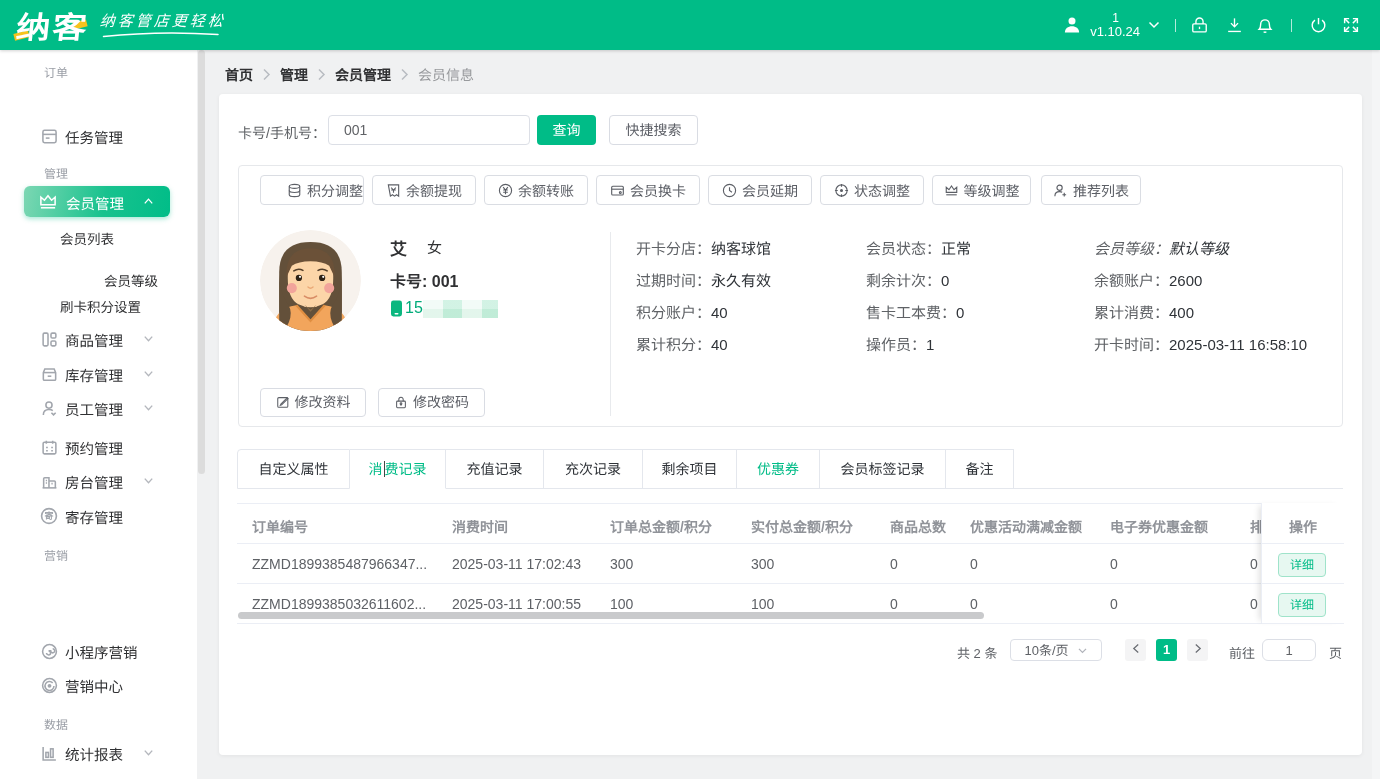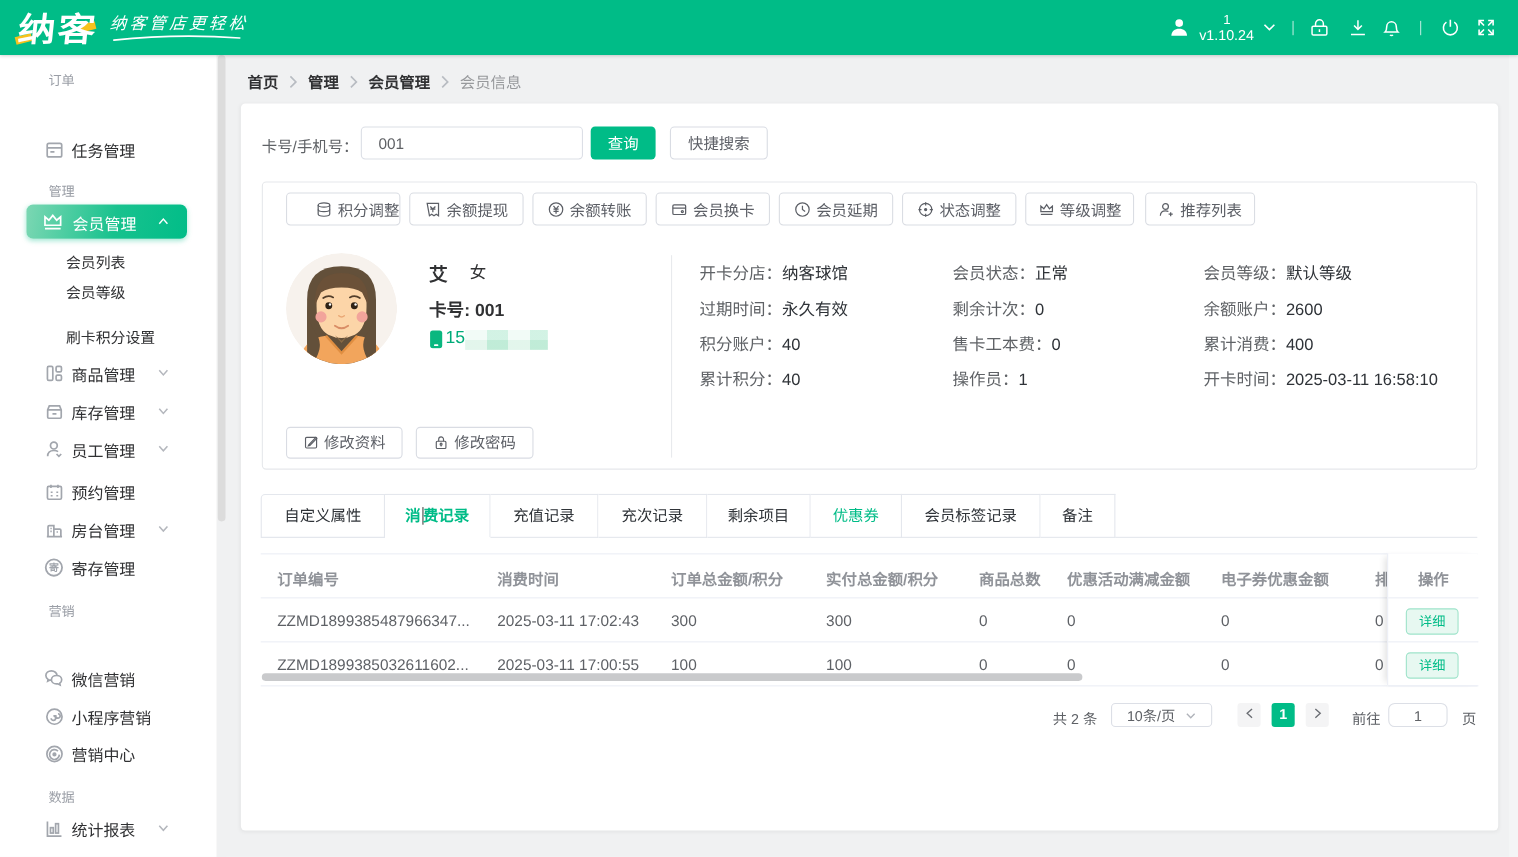--- a/index.html
+++ b/index.html
@@ -165,21 +165,21 @@
     <span class="ic"><svg width="20" height="20" viewBox="0 0 18 18" fill="none" stroke="#fff" stroke-width="1.4">
             <path d="M2.6 11.5 V4.6 L5.8 7.4 L9 3.4 L12.2 7.4 L15.4 4.6 V11.5 Z"></path>
             <path d="M2.6 14.2 h12.8"></path>
           </svg></span>
     <span class="tx">会员管理</span>
     <span class="ar"><svg width="13" height="13" viewBox="0 0 14 14" fill="none" stroke="#fff" stroke-width="1.4">
             <path d="M3 9 L7 4.5 L11 9"></path>
           </svg></span>
   </div>
   <div class="smi" style="top:178px;">会员列表</div>
-  <div class="smi" style="top:205px;">会员等级</div>
+  <div class="smi" style="top:220px;margin-left:44px;">会员等级</div>
   <div class="smi" style="top:246px;">刷卡积分设置</div>
   <div class="mi" style="top:277px;">
     <span class="ic">
           <svg width="17" height="17" viewBox="0 0 16 16" fill="none" stroke="#a2a6ad" stroke-width="1.45">
             <rect x="2" y="2" width="4.6" height="12" rx="1.2"></rect>
             <rect x="9.4" y="2" width="4.6" height="4.6" rx="1.2"></rect>
             <rect x="9.4" y="9.4" width="4.6" height="4.6" rx="1.2"></rect>
           </svg>
         </span>
     <span class="tx">商品管理</span>
@@ -240,29 +240,20 @@
   <div class="mi" style="top:454px;">
     <span class="ic">
           <svg width="18" height="18" viewBox="0 0 16 16" fill="none" stroke="#a2a6ad" stroke-width="1.45">
             <circle cx="8" cy="8" r="6.6"></circle>
             <text x="8" y="10.8" font-size="8" fill="#a2a6ad" stroke="none" text-anchor="middle" font-weight="bold">寄</text>
           </svg>
         </span>
     <span class="tx">寄存管理</span>
   </div>
   <div class="msec" style="top:496px;">营销</div>
-  <div class="mi" style="top:555px;">
-    <span class="ic">
-          <svg width="18" height="18" viewBox="0 0 16 16" fill="none" stroke="#a2a6ad" stroke-width="1.35">
-            <path d="M10.5 5.5 c0-2.2-2-3.8-4.5-3.8 S1.5 3.3 1.5 5.5 c0 1.3.7 2.4 1.8 3.1 L3 10 l1.8-1 c.4.1.8.2 1.2.2"></path>
-            <path d="M6 8.8 c0 1.9 1.8 3.4 4 3.4 .4 0 .8 0 1.1-.1 L13 13 l-.3-1.3 c.9-.6 1.6-1.6 1.6-2.9 0-1.9-1.8-3.4-4.1-3.4 -2.3 0-4.2 1.5-4.2 3.4 z"></path>
-          </svg>
-        </span>
-    <span class="tx">微信营销</span>
-  </div>
   <div class="mi" style="top:589px;">
     <span class="ic">
           <svg width="17" height="17" viewBox="0 0 16 16" fill="none" stroke="#a2a6ad" stroke-width="1.45">
             <circle cx="8" cy="8" r="6.5"></circle>
             <path d="M5.2 9.3 a1.9 1.9 0 1 0 1.9-1.9 h2 a1.9 1.9 0 1 0 1.9-1.9"></path>
           </svg>
         </span>
     <span class="tx">小程序营销</span>
   </div>
   <div class="mi" style="top:623px;">
@@ -408,28 +399,28 @@
           </svg>修改密码</div>
     <div class="vsep"></div>
     <div class="info" style="left:397px;top:71px;"><span class="lb">开卡分店：</span><span class="vl">纳客球馆</span></div>
     <div class="info" style="left:397px;top:103px;"><span class="lb">过期时间：</span><span class="vl">永久有效</span></div>
     <div class="info" style="left:397px;top:135px;"><span class="lb">积分账户：</span><span class="vl">40</span></div>
     <div class="info" style="left:397px;top:167px;"><span class="lb">累计积分：</span><span class="vl">40</span></div>
     <div class="info" style="left:627px;top:71px;"><span class="lb">会员状态：</span><span class="vl">正常</span></div>
     <div class="info" style="left:627px;top:103px;"><span class="lb">剩余计次：</span><span class="vl">0</span></div>
     <div class="info" style="left:627px;top:135px;"><span class="lb">售卡工本费：</span><span class="vl">0</span></div>
     <div class="info" style="left:627px;top:167px;"><span class="lb">操作员：</span><span class="vl">1</span></div>
-    <div class="info" style="left:855px;top:71px;"><span class="lb">会员等级：</span><span class="vl">默认等级</span></div>
+    <div class="info" style="left:855px;top:71px;font-style:italic;"><span class="lb">会员等级：</span><span class="vl">默认等级</span></div>
     <div class="info" style="left:855px;top:103px;"><span class="lb">余额账户：</span><span class="vl">2600</span></div>
     <div class="info" style="left:855px;top:135px;"><span class="lb">累计消费：</span><span class="vl">400</span></div>
     <div class="info" style="left:855px;top:167px;"><span class="lb">开卡时间：</span><span class="vl">2025-03-11 16:58:10</span></div>
   </div>
   <div class="tabs">
     <div class="t first" style="width:113px;">自定义属性</div>
-    <div class="t on" style="width:96px;font-weight:bold;">消<span style="border-left:1px solid #444;margin:0 0 0 1px;"></span>费记录</div>
+    <div class="t on" style="width:96px;">消<span style="border-left:1px solid #444;margin:0 0 0 1px;"></span>费记录</div>
     <div class="t" style="width:98px;">充值记录</div>
     <div class="t" style="width:99px;">充次记录</div>
     <div class="t" style="width:94px;">剩余项目</div>
     <div class="t green" style="width:83px;">优惠券</div>
     <div class="t" style="width:126px;">会员标签记录</div>
     <div class="t" style="width:68px;">备注</div>
   </div>
   <div class="tabline"></div>
   <div class="tbl">
     <div class="hline" style="left:0;top:0;width:1106px;"></div>

